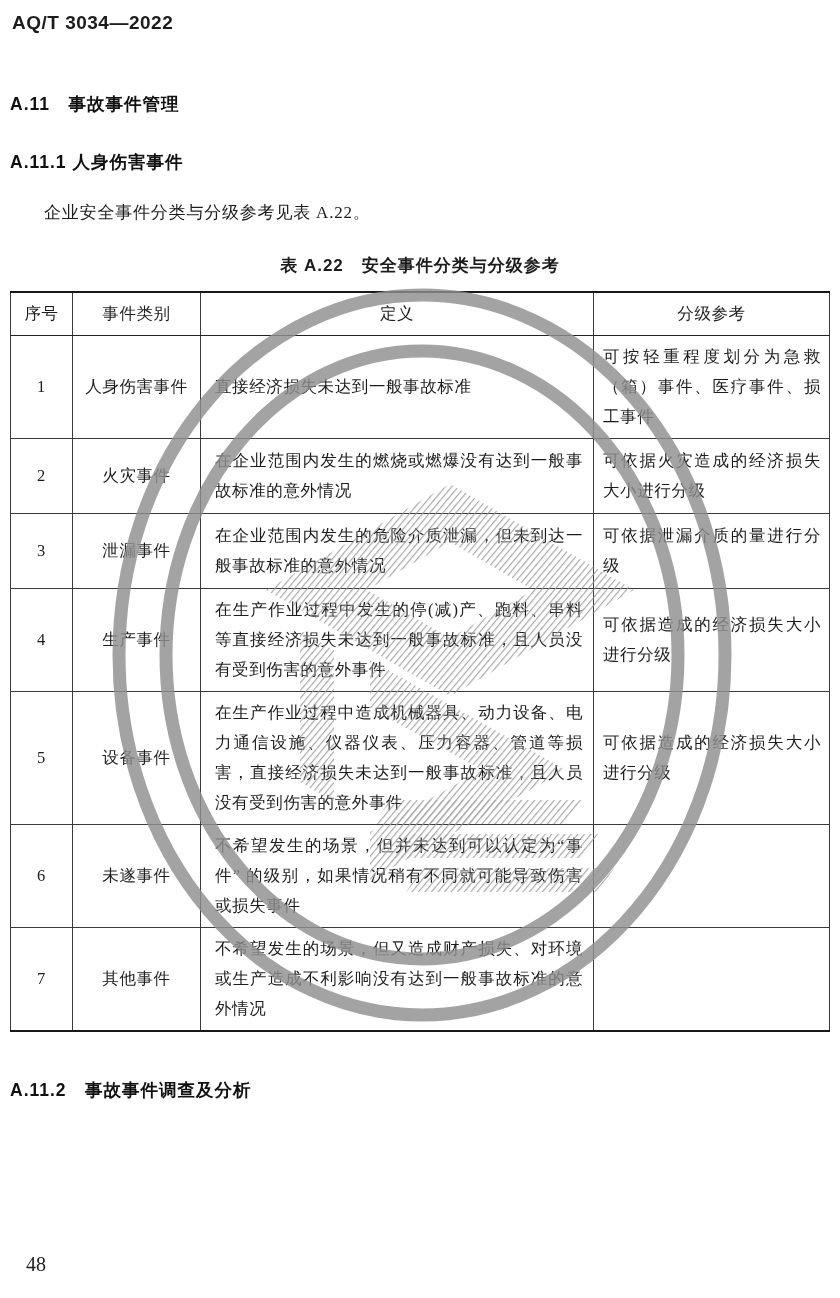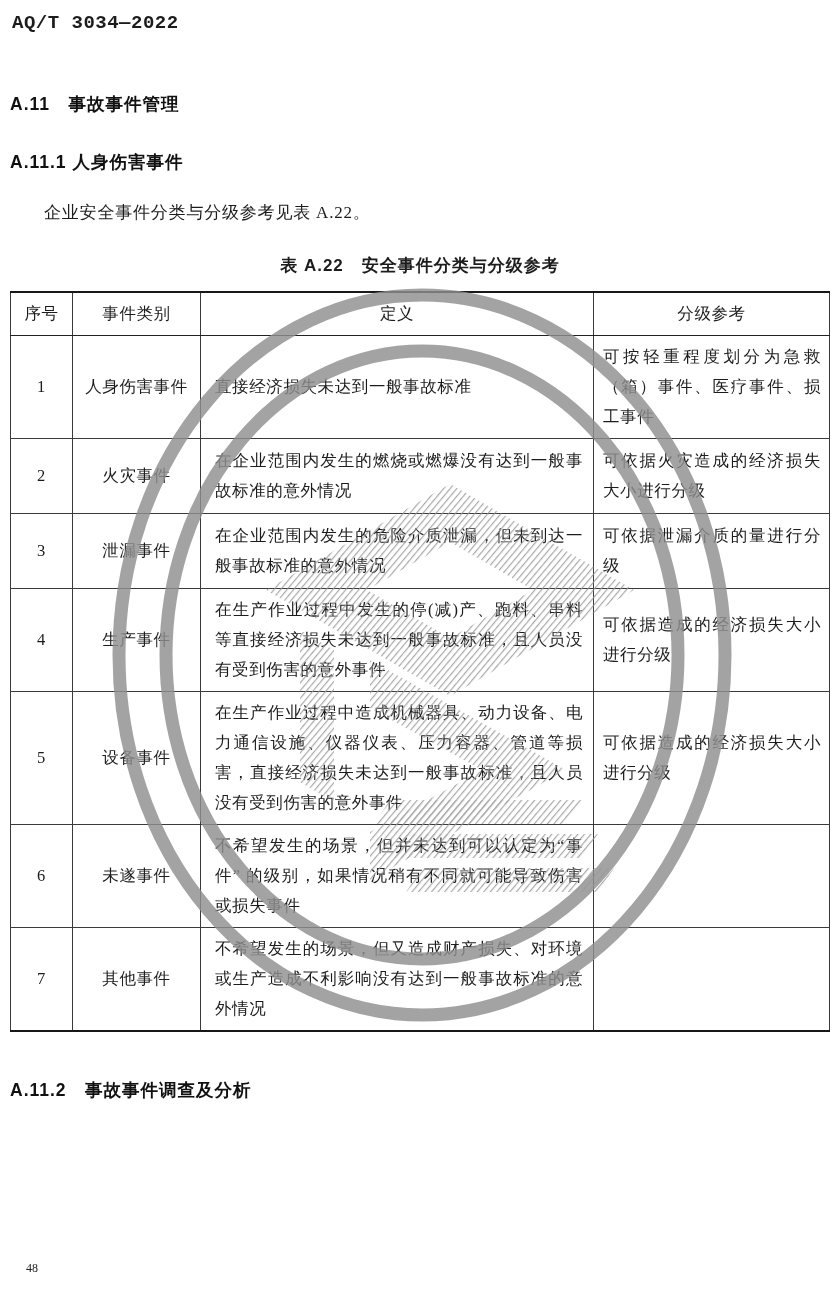--- a/index.html
+++ b/index.html
@@ -5,21 +5,21 @@
   * { margin: 0; padding: 0; box-sizing: border-box; }
   html, body { width: 840px; height: 1298px; background: #ffffff; overflow: hidden; }
   body {
     position: relative;
     font-family: "Liberation Serif", serif;
     color: #1c1c1c;
   }
   .page { position: absolute; inset: 0; padding: 12px 10px 0 10px; }
 
   .doc-code {
-    font-family: Liberation Mono, monospace;
+    font-family: Liberation Sans, sans-serif;
     font-weight: bold;
     font-size: 19px;
     letter-spacing: 0.5px;
     margin-left: 2px;
   }
 
   .h-sans {
     font-family: "Liberation Sans", sans-serif;
     font-weight: bold;
     color: #111;
@@ -72,21 +72,21 @@
   tr.r3 { height: 75px; }
   tr.r4 { height: 97px; }
   tr.r5 { height: 127px; }
   tr.r6 { height: 76px; }
   tr.r7 { height: 103px; }
 
   .page-number {
     position: absolute;
     left: 26px;
     bottom: 22px;
-    font-size: 12px;
+    font-size: 20px;
     color: #222;
   }
 
   .watermark {
     position: absolute;
     left: 0; top: 0;
     width: 840px; height: 1298px;
     pointer-events: none;
     z-index: 6;
   }

